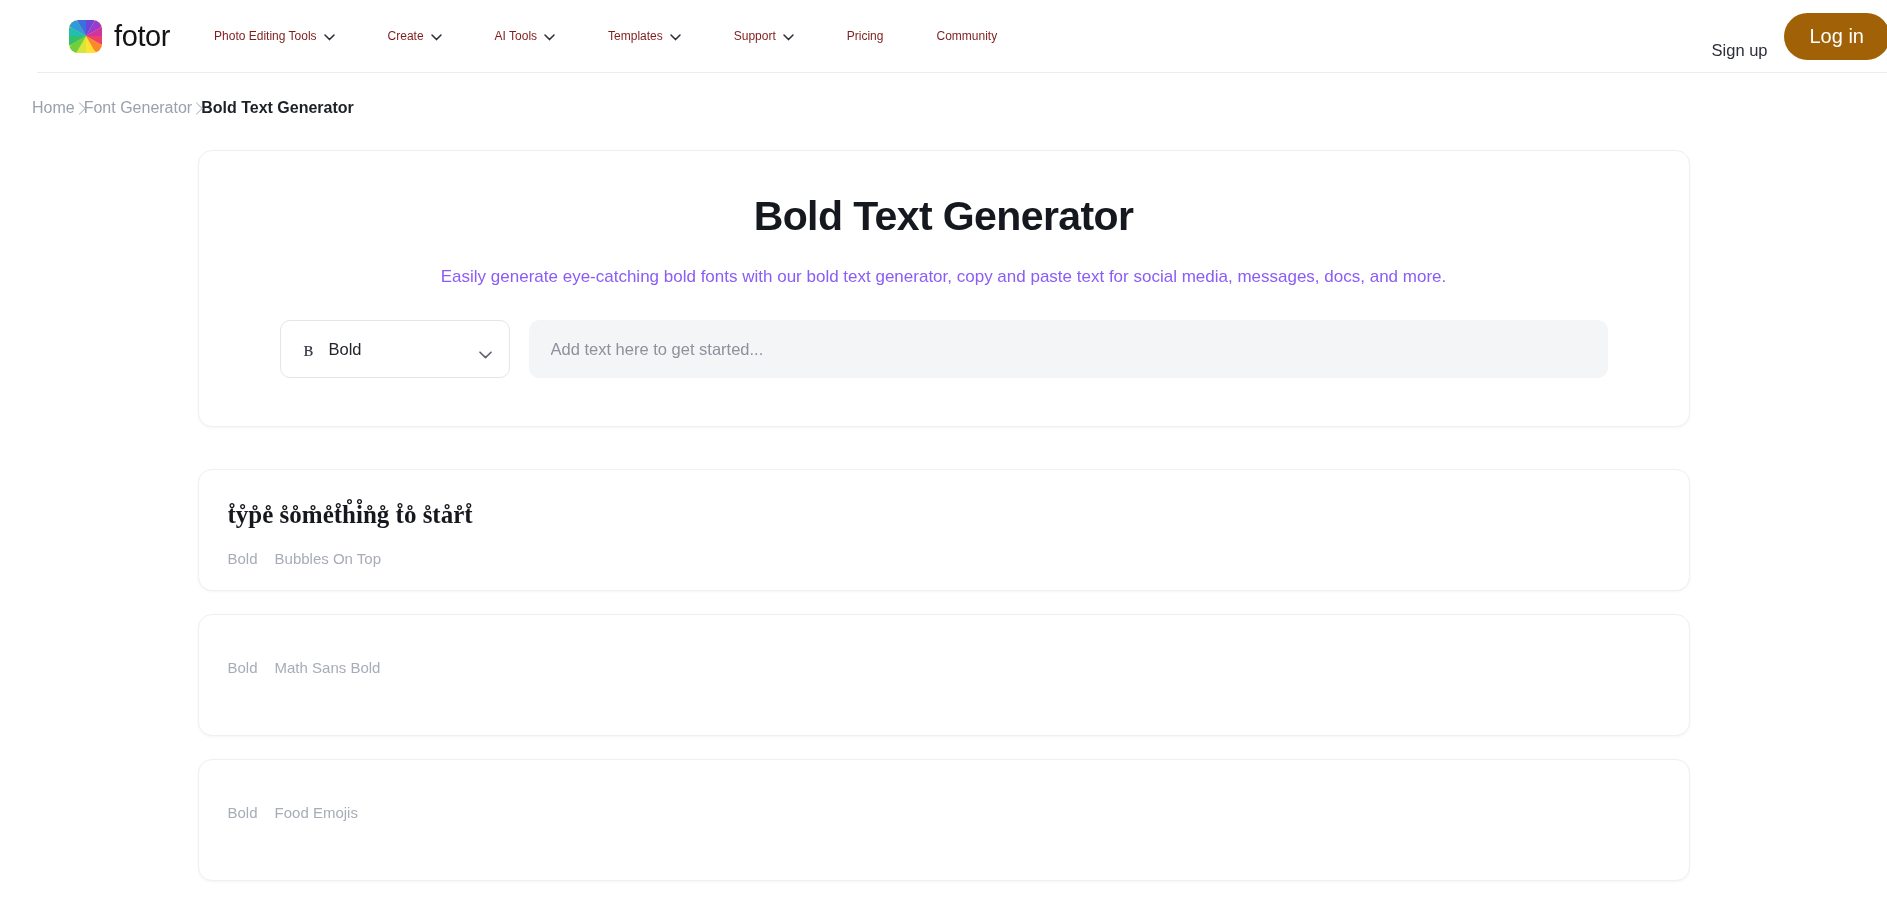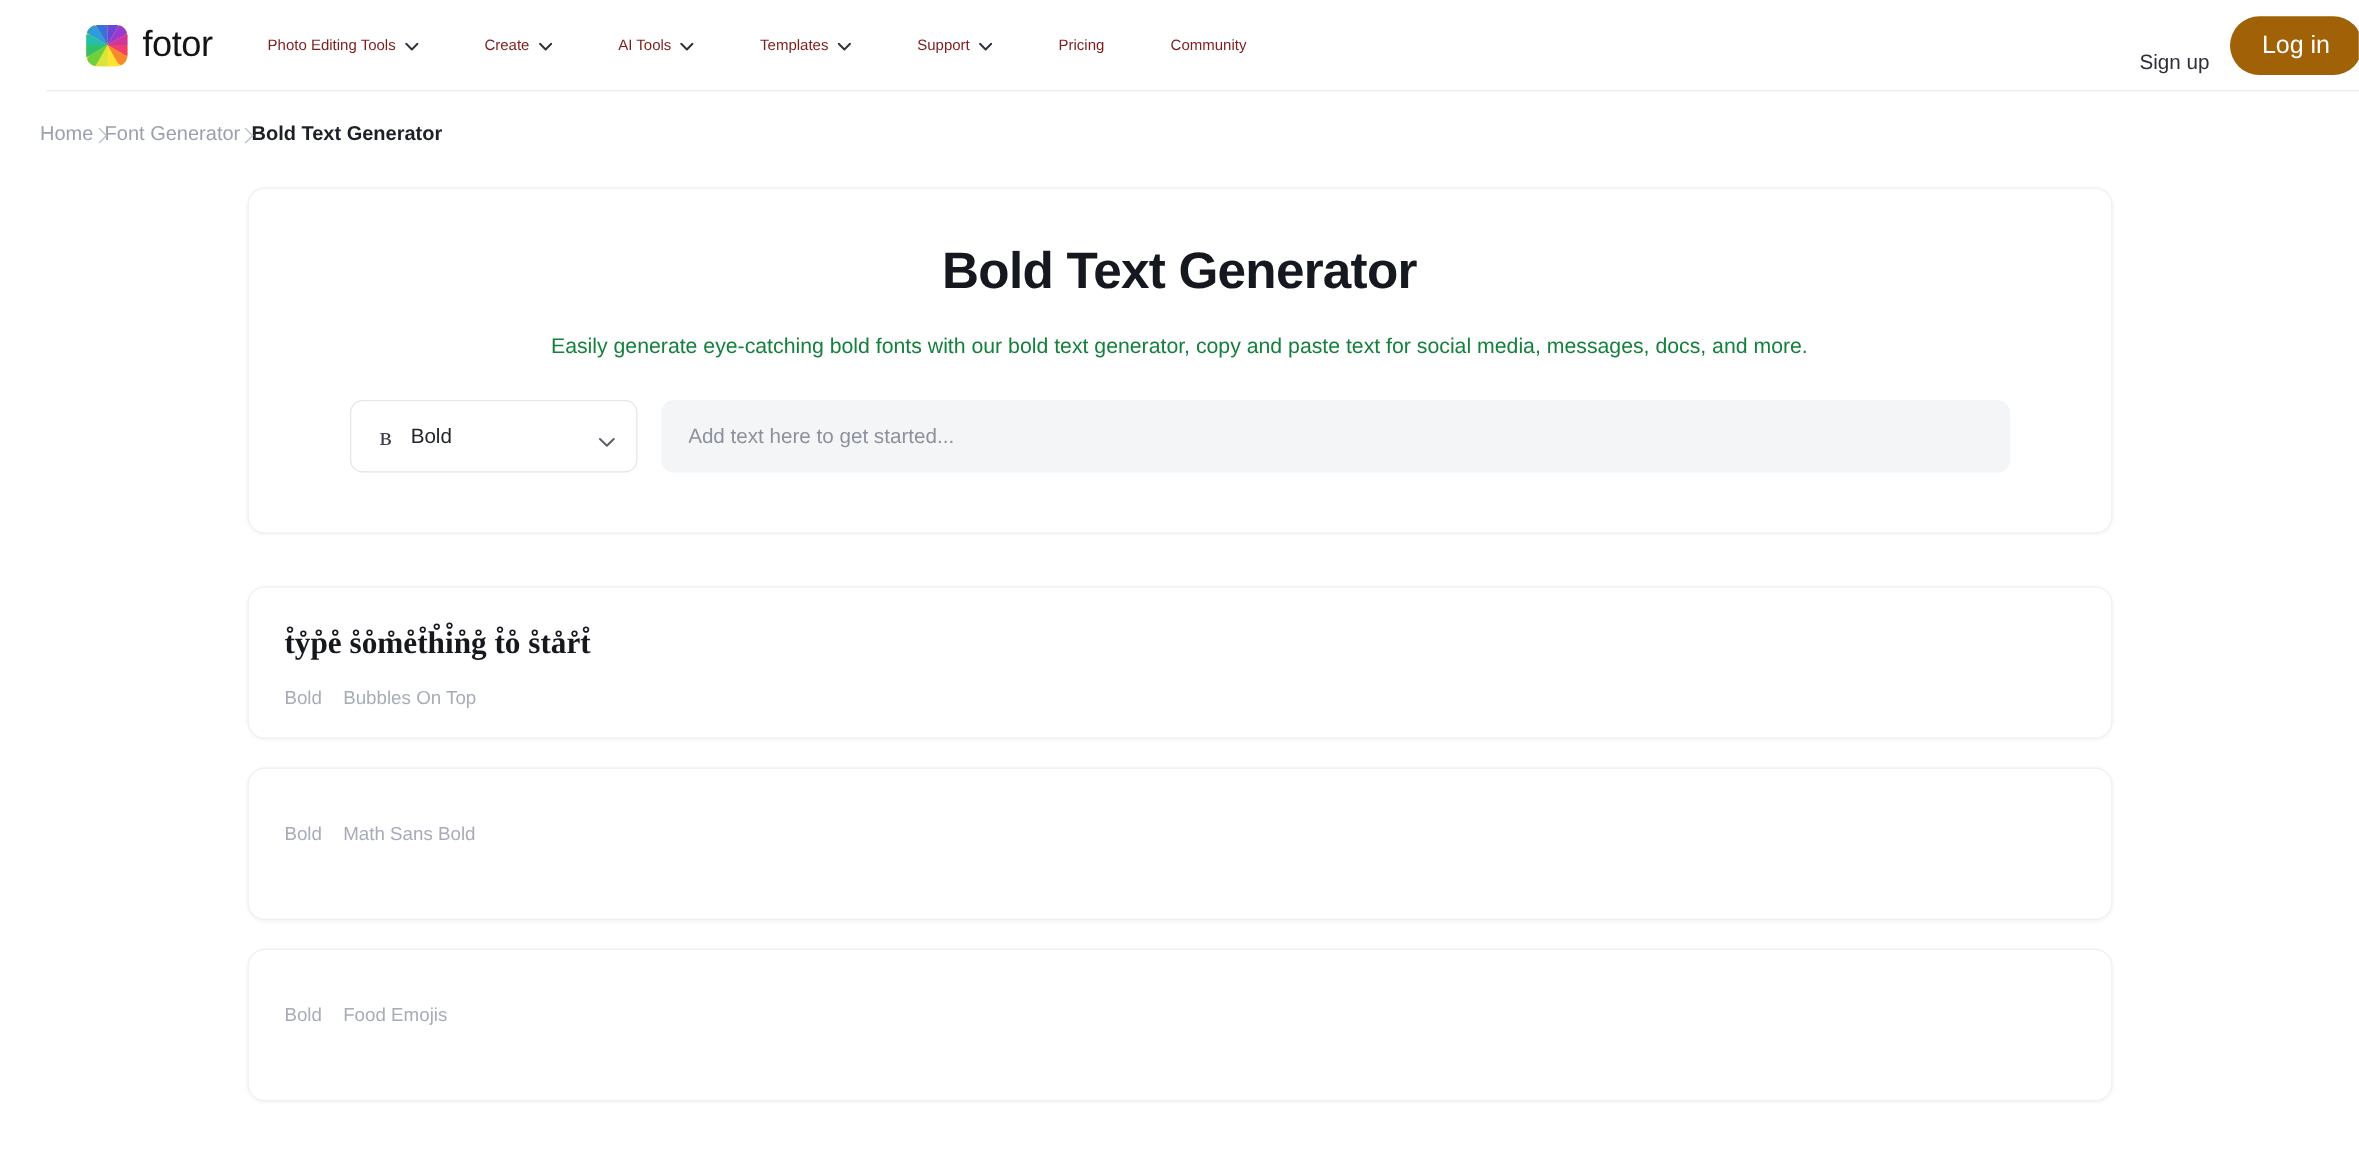--- a/index.html
+++ b/index.html
@@ -135,21 +135,21 @@
   }
   .hero h1 {
     font-size: 41px;
     font-weight: 700;
     color: #15181e;
     letter-spacing: -0.6px;
     margin-bottom: 27px;
   }
   .hero p {
     font-size: 17px;
-    color: #15803d;
+    color: #8b5cf6;
     margin-bottom: 33px;
   }
 
   .controls {
     display: flex;
     gap: 19px;
     padding: 0 41px;
   }
   .select {
     width: 230px;

